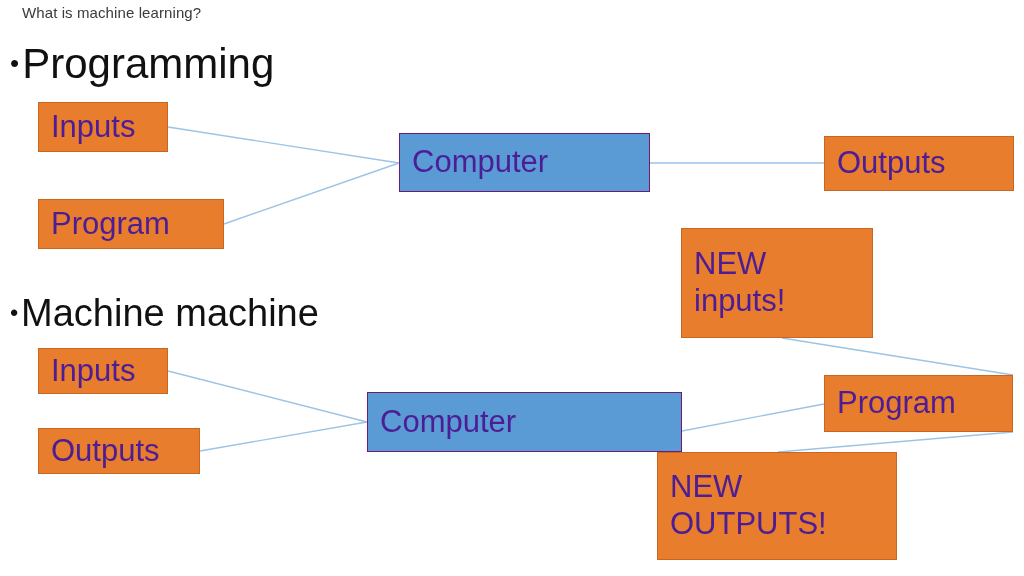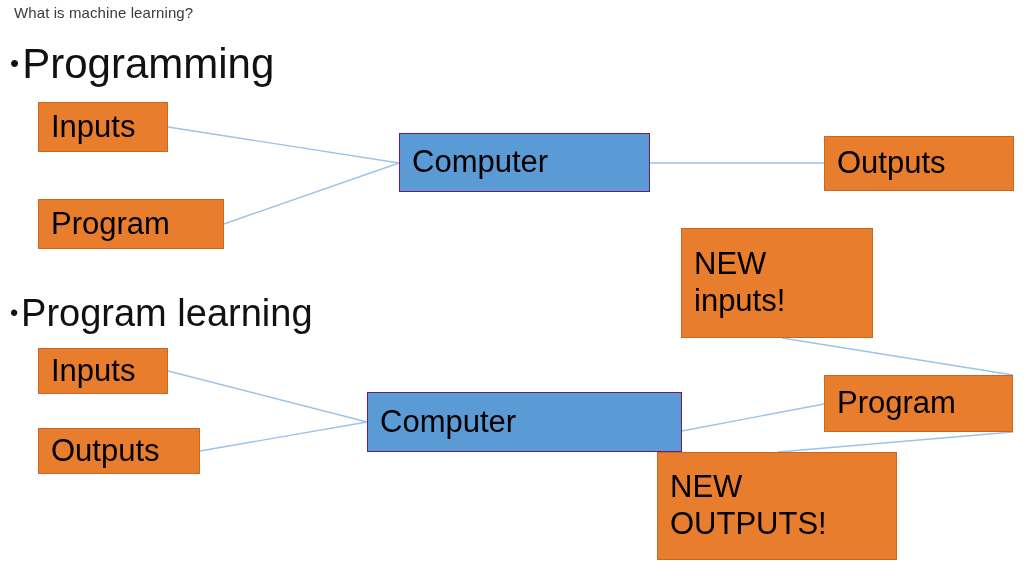--- a/index.html
+++ b/index.html
@@ -20,21 +20,21 @@
     position: absolute;
     left: 0; top: 0;
     width: 1024px;
     height: 576px;
     background: #ffffff;
   }
 
   
   .slide-title {
     position: absolute;
-    left: 14px;
+    left: 22px;
     top: 4px;
     font-size: 15px;
     color: #3b3b3b;
     font-family: "Liberation Sans", sans-serif;
     white-space: nowrap;
     letter-spacing: 0.1px;
   }
 
   .bullet-heading {
     position: absolute;
@@ -71,21 +71,21 @@
     pointer-events: none;
   }
 
   
   .node {
     position: absolute;
     box-sizing: border-box;
     display: flex;
     flex-direction: column;
     justify-content: center;
-    color: #000000;
+    color: #4c1d95;
     font-family: "Liberation Sans", sans-serif;
     font-weight: 400;
     line-height: 1.18;
     padding-left: 12px;
     padding-right: 20px;
     white-space: pre-line;
   }
   .node.orange {
     background: #E87D2E;
     border: 1px solid #C96620;
@@ -137,21 +137,21 @@
     </g>
   </svg>
 
   <div class="bullet-heading" id="heading-programming">
     <span class="bullet-dot">•</span>
     <span>Programming</span>
   </div>
 
   <div class="bullet-heading" id="heading-machine-learning">
     <span class="bullet-dot">•</span>
-    <span>Program learning</span>
+    <span>Machine machine</span>
   </div>
 
   <div class="node orange" id="node-inputs-1">Inputs</div>
 
   <div class="node orange" id="node-program-1">Program</div>
 
   <div class="node blue" id="node-computer-1">Computer</div>
 
   <div class="node orange" id="node-outputs-1">Outputs</div>
 

